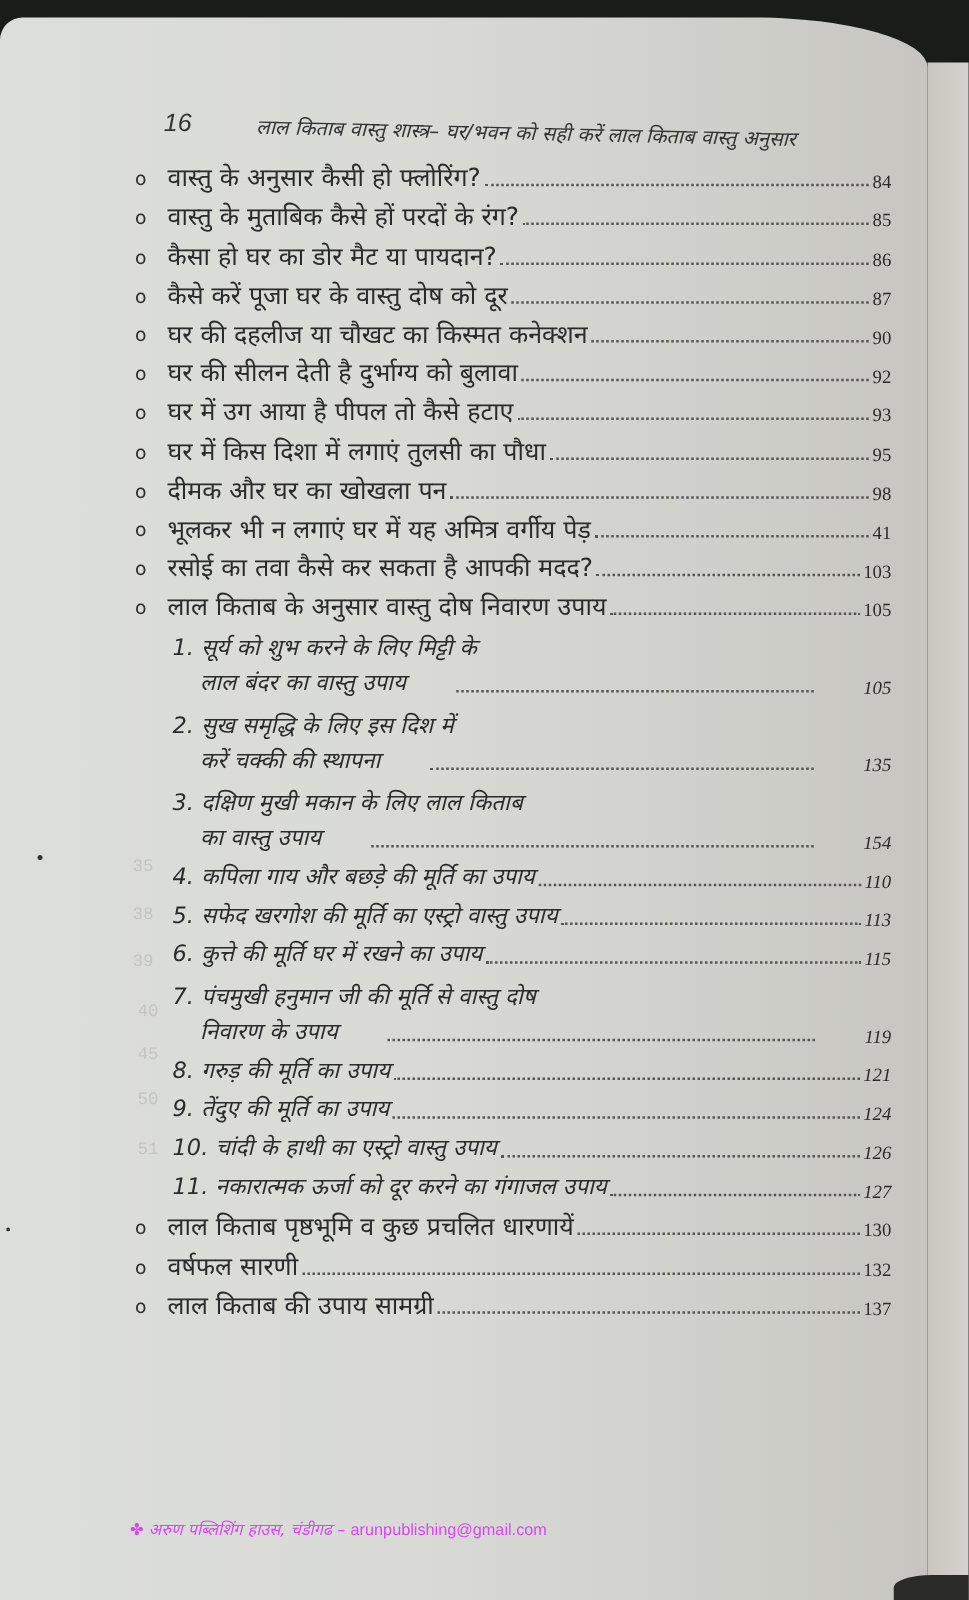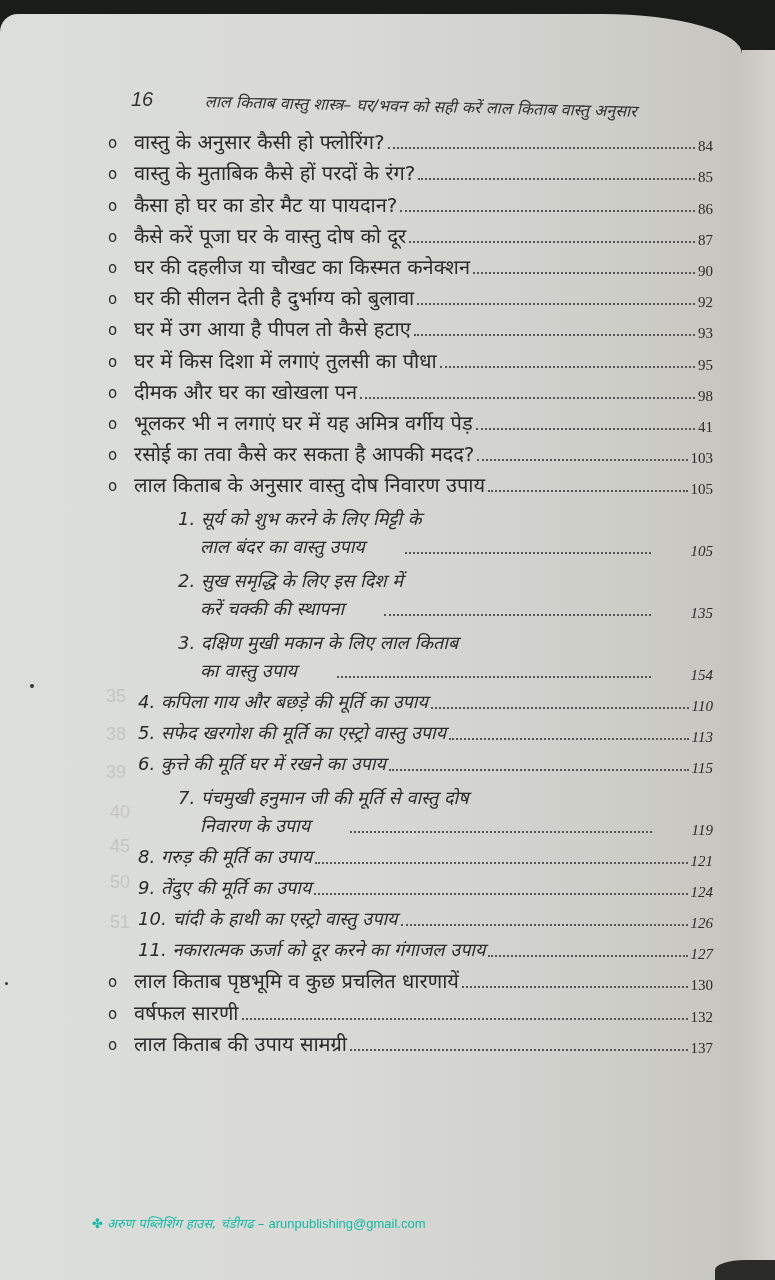--- a/index.html
+++ b/index.html
@@ -33,35 +33,35 @@
     transform: rotate(1.3deg); transform-origin: left center; white-space: nowrap;
   }
   .toc { position: absolute; left: 108px; top: 124px; width: 605px; }
   .row {
     display: flex; align-items: flex-end; color: #2b2b2b; position: relative;
   }
   .row.main { height: 31.2px; font-size: 20px; }
   .row.sub { font-size: 18px; font-style: italic; padding-left: 30px; }
   .bullet { width: 26px; flex: none; font-size: 15px; line-height: 24px; }
   .text { white-space: nowrap; line-height: 26px; }
-  .sub .text-block { display: flex; flex-direction: column; margin-left: 40px; }
+  .sub .text-block { display: flex; flex-direction: column; }
   .sub .line1 { line-height: 30px; white-space: nowrap; }
   .sub .line2-wrap { display: flex; align-items: flex-end; gap: 37px; }
   .dots {
     flex: 1; border-bottom: 2px dotted #555; margin: 0 3px 6px 3px; min-width: 10px;
   }
   .pg { font-size: 15px; font-family: Liberation Serif, serif; font-style: normal; line-height: 18px; }
   .sub .pg { font-style: italic; }
   .footer {
-    position: absolute; left: 92px; top: 1214px; font-size: 13px; color: #14b8a6; font-style: italic;
+    position: absolute; left: 104px; top: 1214px; font-size: 13px; color: #d946ef; font-style: italic;
     white-space: nowrap;
   }
   .footer .email { font-style: normal; font-family: "Liberation Sans", sans-serif; }
   .ghost {
-    position: absolute; color: #c4c5c2; font-size: 18px; font-family: Liberation Sans, sans-serif;
+    position: absolute; color: #c4c5c2; font-size: 14px; font-family: Liberation Mono, monospace;
   }
   .mark { position: absolute; width: 4px; height: 4px; border-radius: 50%; background: #333; }
 </style>
 </head>
 <body>
 
 <div class="page">
   <div class="mark" style="left:30px;top:670px"></div>
   <div class="mark" style="left:5px;top:968px;width:3px;height:3px"></div>
 

